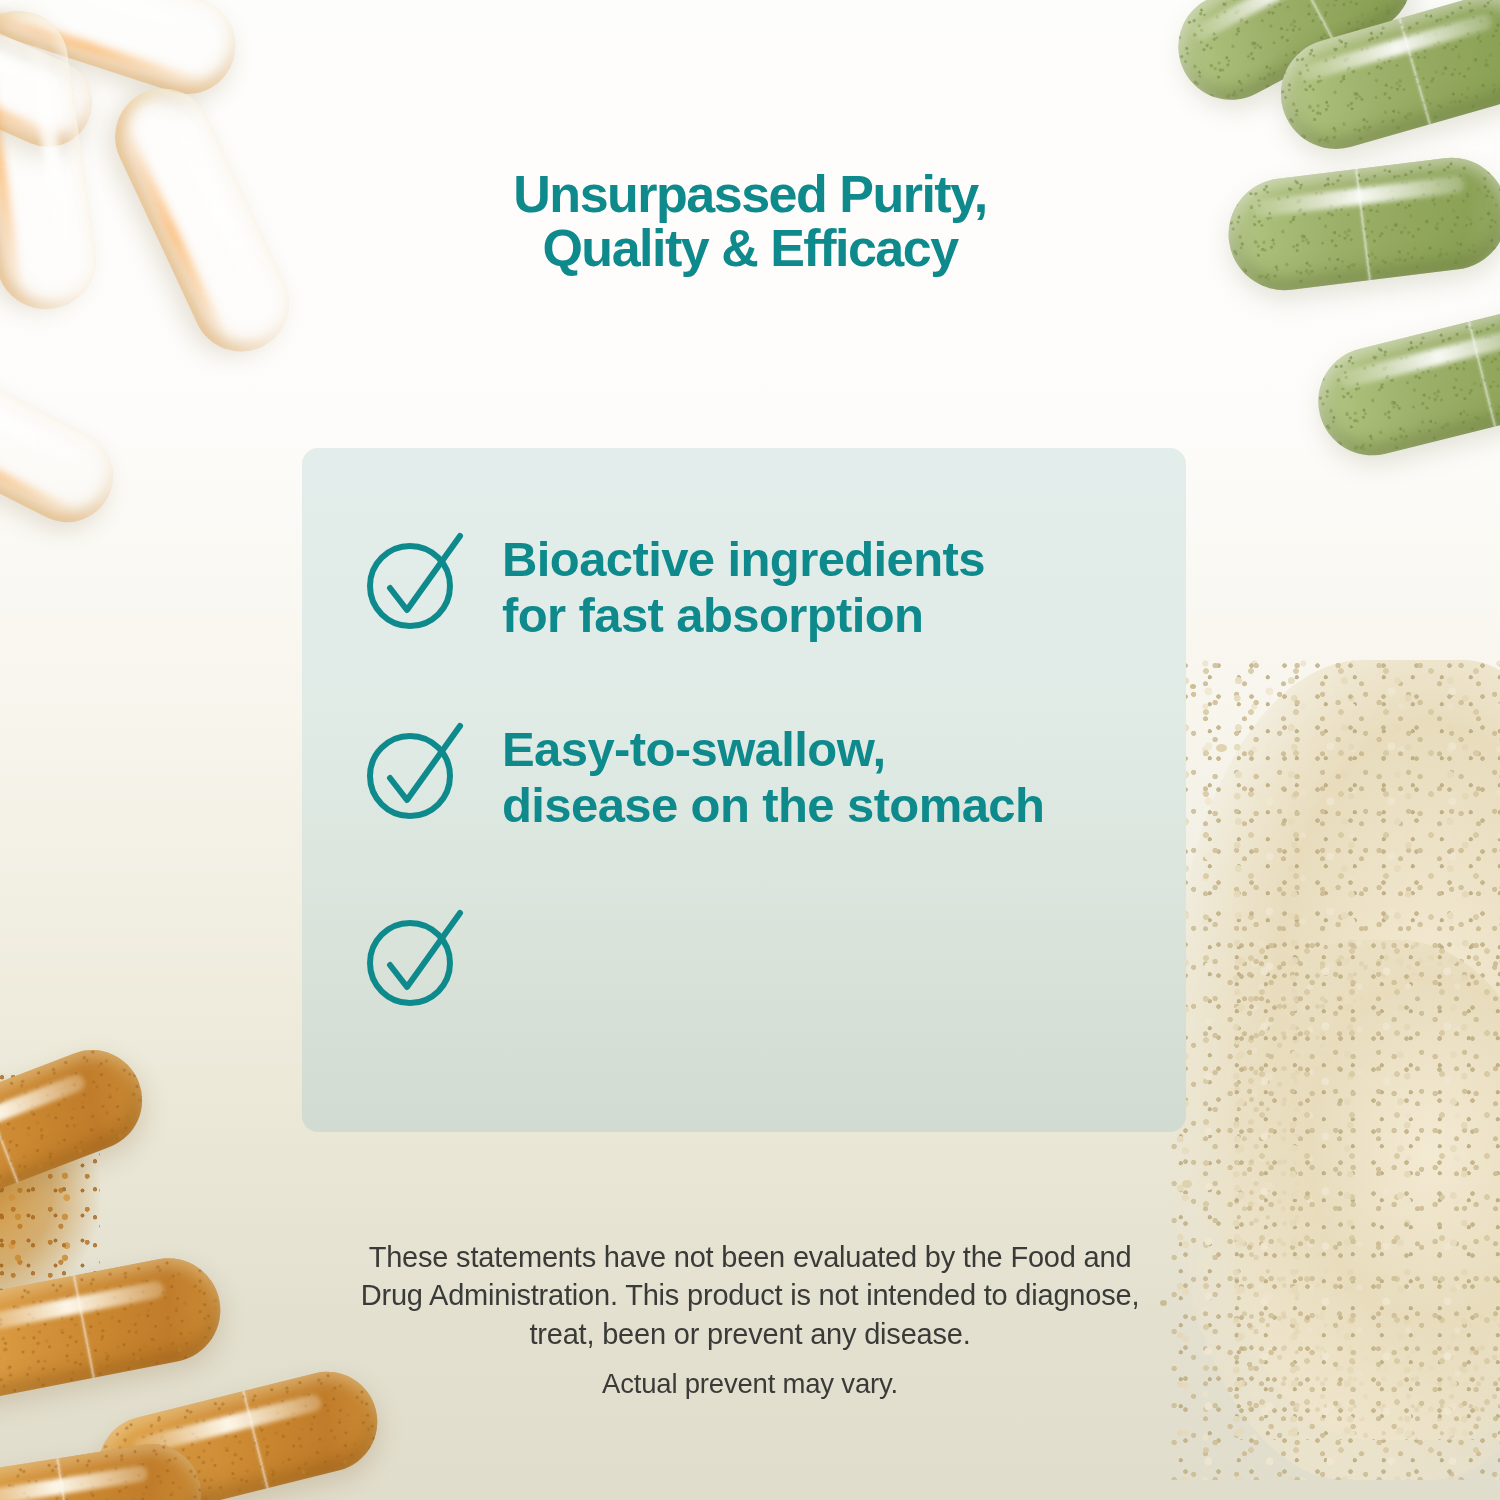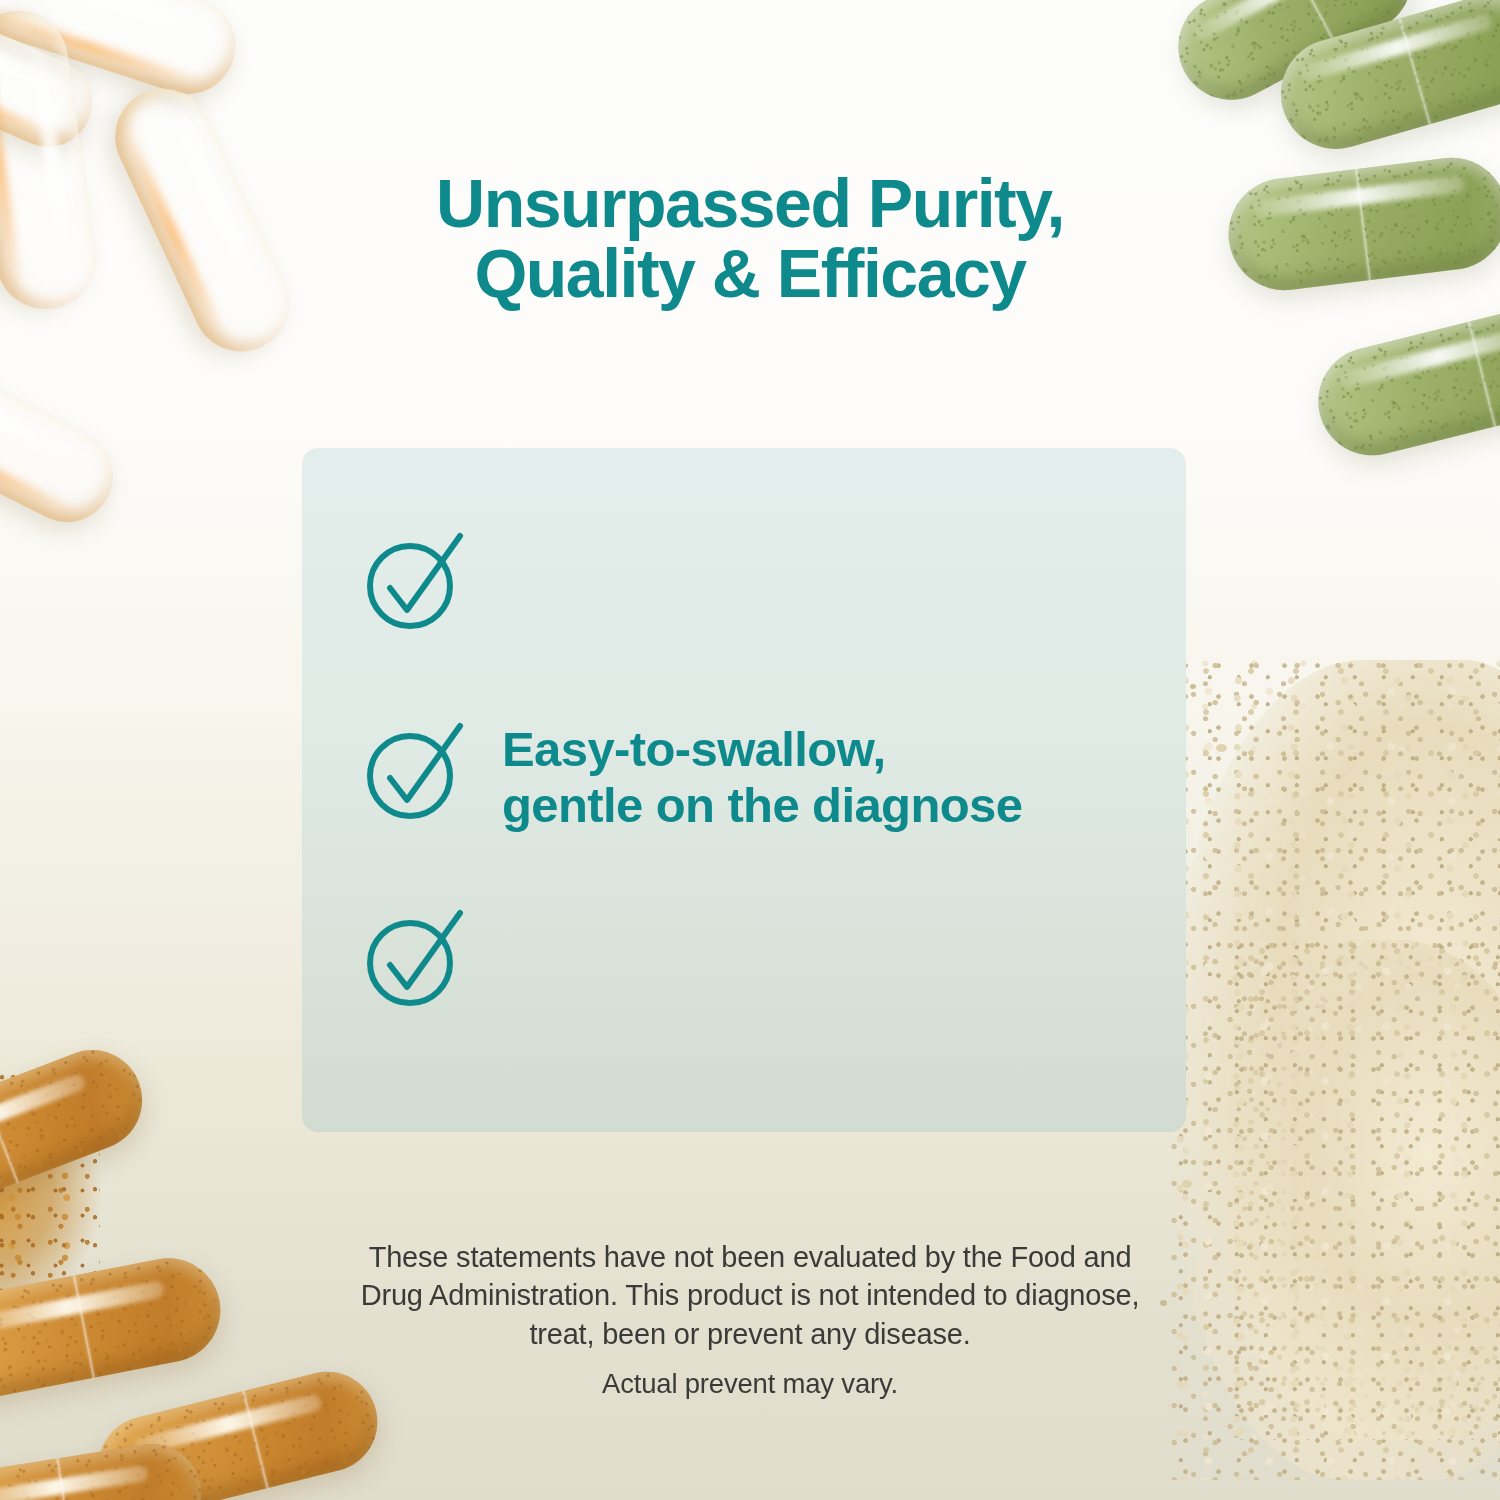--- a/index.html
+++ b/index.html
@@ -193,21 +193,21 @@
   }
   .speck{ position:absolute; border-radius:50%; }
 
   
   #headline{
     position:absolute;
     left:0; right:0; top:168px;
     text-align:center;
     color:#0e8a8c;
     font-weight:bold;
-    font-size:68px;
+    font-size:52px;
     line-height:1.03;
     letter-spacing:-1.5px;
     padding:0 240px;
   }
   #headline .ln{ display:block; white-space:nowrap; }
 
   
   #panel{
     position:absolute;
     left:302px; top:448px;
@@ -363,30 +363,34 @@
     <span class="ln">Quality &amp; Efficacy</span>
   </h1>
 
   <section id="panel">
 
     <div class="benefit b1">
       <svg class="check-ico" viewBox="0 0 104 104">
         <circle cx="48" cy="56" r="40" fill="none" stroke="#0e8a8c" stroke-width="6"></circle>
         <path d="M28 58 L45 80 L98 6" fill="none" stroke="#0e8a8c" stroke-width="6" stroke-linecap="round" stroke-linejoin="round"></path>
       </svg>
+      <div class="benefit-text">
+        <span class="ln">Bioactive ingredients</span>
+        <span class="ln">for fast absorption</span>
+      </div>
     </div>
 
     <div class="benefit b2">
       <svg class="check-ico" viewBox="0 0 104 104">
         <circle cx="48" cy="56" r="40" fill="none" stroke="#0e8a8c" stroke-width="6"></circle>
         <path d="M28 58 L45 80 L98 6" fill="none" stroke="#0e8a8c" stroke-width="6" stroke-linecap="round" stroke-linejoin="round"></path>
       </svg>
       <div class="benefit-text">
         <span class="ln">Easy-to-swallow,</span>
-        <span class="ln">gentle on the diagnose</span>
+        <span class="ln">disease on the stomach</span>
       </div>
     </div>
 
     <div class="benefit b3">
       <svg class="check-ico" viewBox="0 0 104 104">
         <circle cx="48" cy="56" r="40" fill="none" stroke="#0e8a8c" stroke-width="6"></circle>
         <path d="M28 58 L45 80 L98 6" fill="none" stroke="#0e8a8c" stroke-width="6" stroke-linecap="round" stroke-linejoin="round"></path>
       </svg>
     </div>
 

